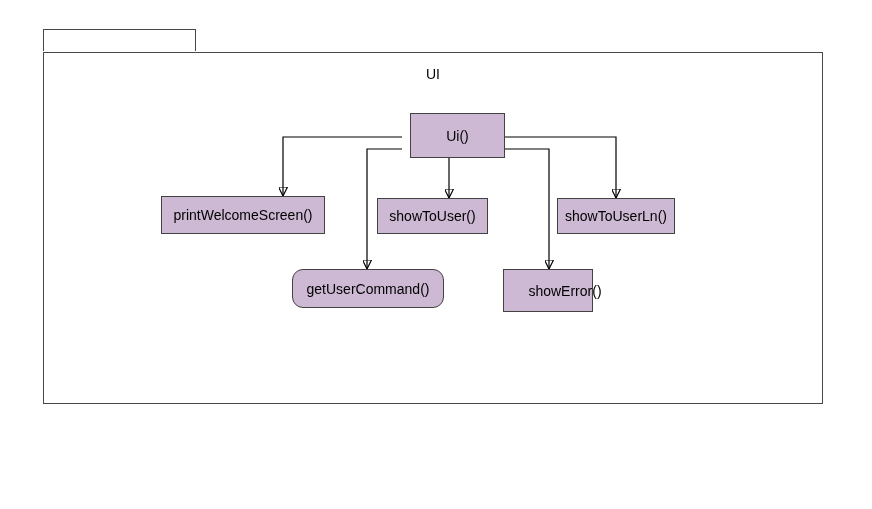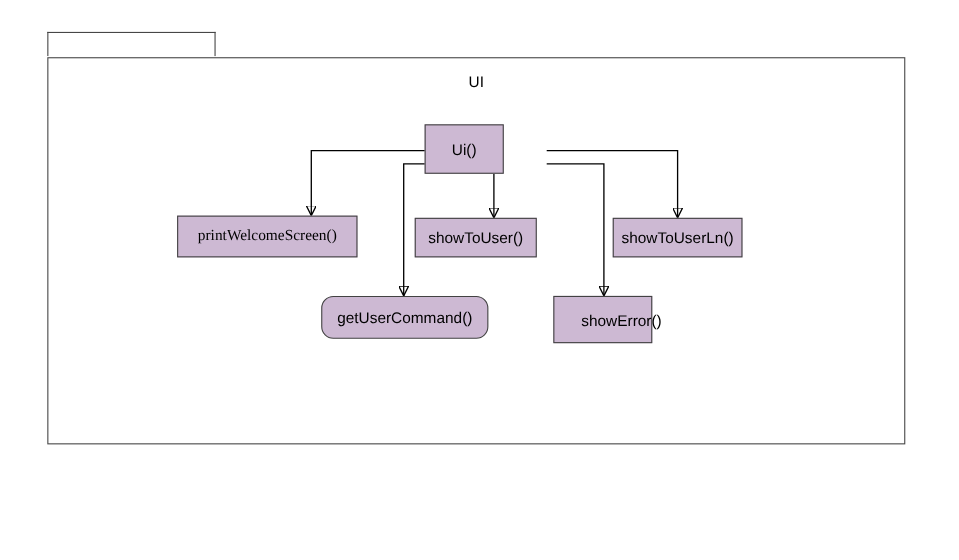--- a/index.html
+++ b/index.html
@@ -64,22 +64,22 @@
     display: flex;
     align-items: center;
     justify-content: center;
     box-sizing: border-box;
   }
   .node-label {
     font-size: 14px;
     color: #000000;
     white-space: nowrap;
   }
-  .node-ui               { left: 386px; top: 113px; width: 72px;  height: 45px; }
-  .node-printwelcome     { left: 161px; top: 196px; width: 164px; height: 38px; font-family: Liberation Serif, serif; }
+  .node-ui               { left: 410px; top: 113px; width: 95px;  height: 45px; }
+  .node-printwelcome     { left: 161px; top: 196px; width: 164px; height: 38px; }
   .node-showtouser       { left: 377px; top: 198px; width: 111px; height: 36px; }
   .node-showtouserln     { left: 557px; top: 198px; width: 118px; height: 36px; }
   .node-getusercommand   { left: 292px; top: 269px; width: 152px; height: 39px; border-radius: 11px; }
   .node-showerror        { left: 503px; top: 269px; width: 90px;  height: 43px; padding-left: 34px; }
 </style>
 </head>
 <body>
 
 <div class="canvas">
 

